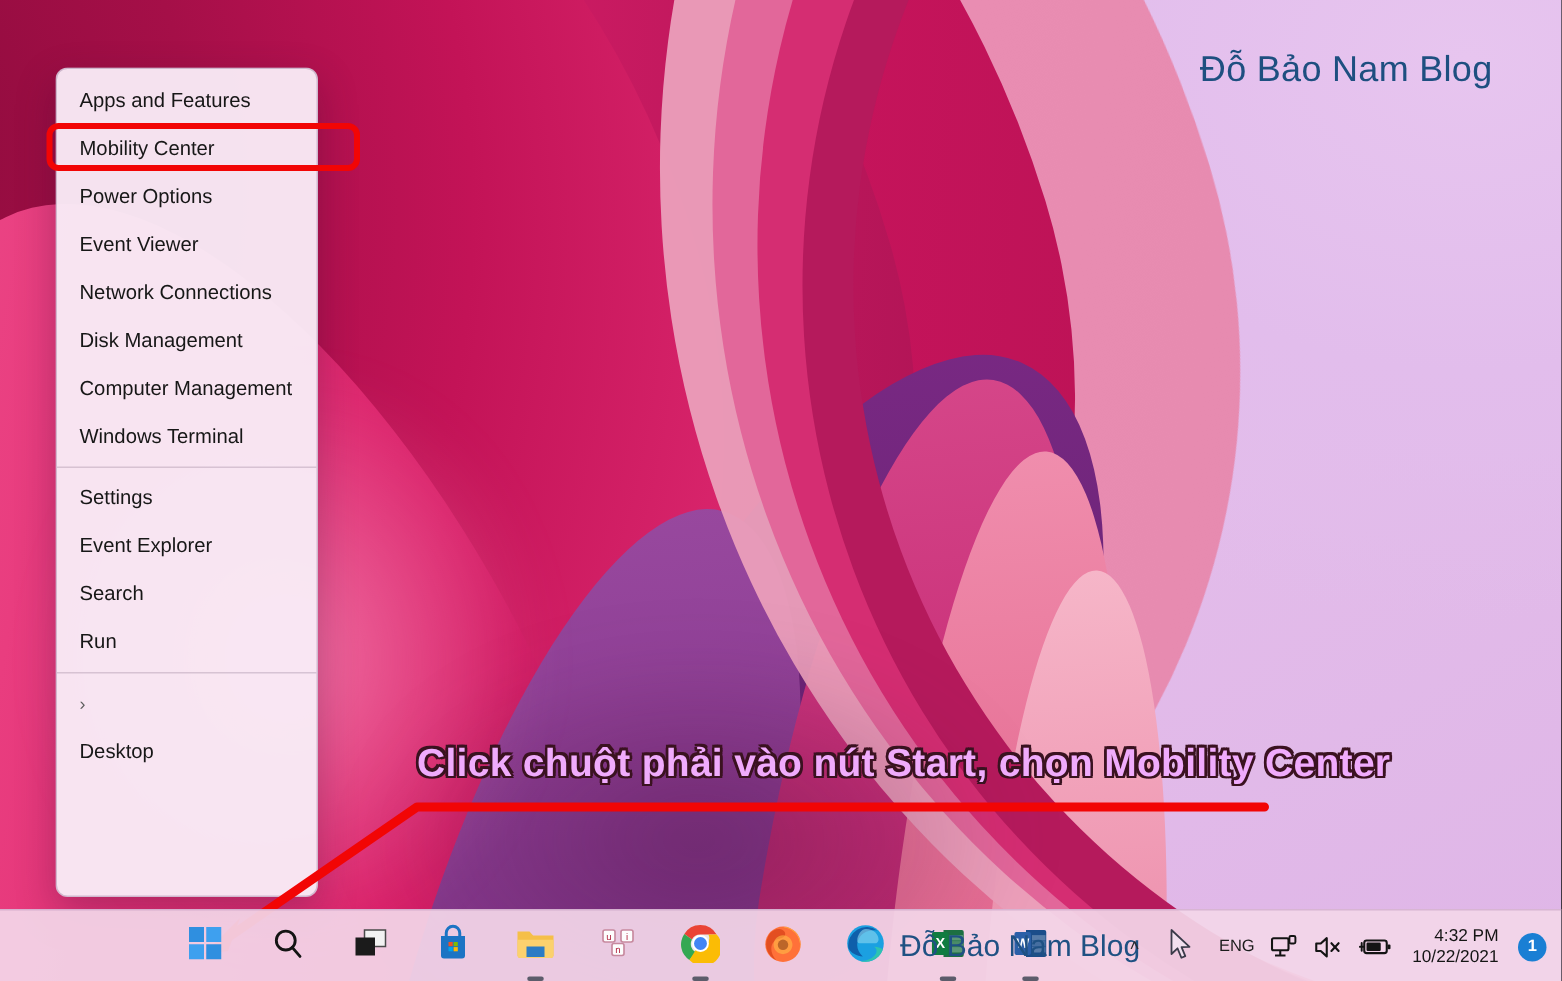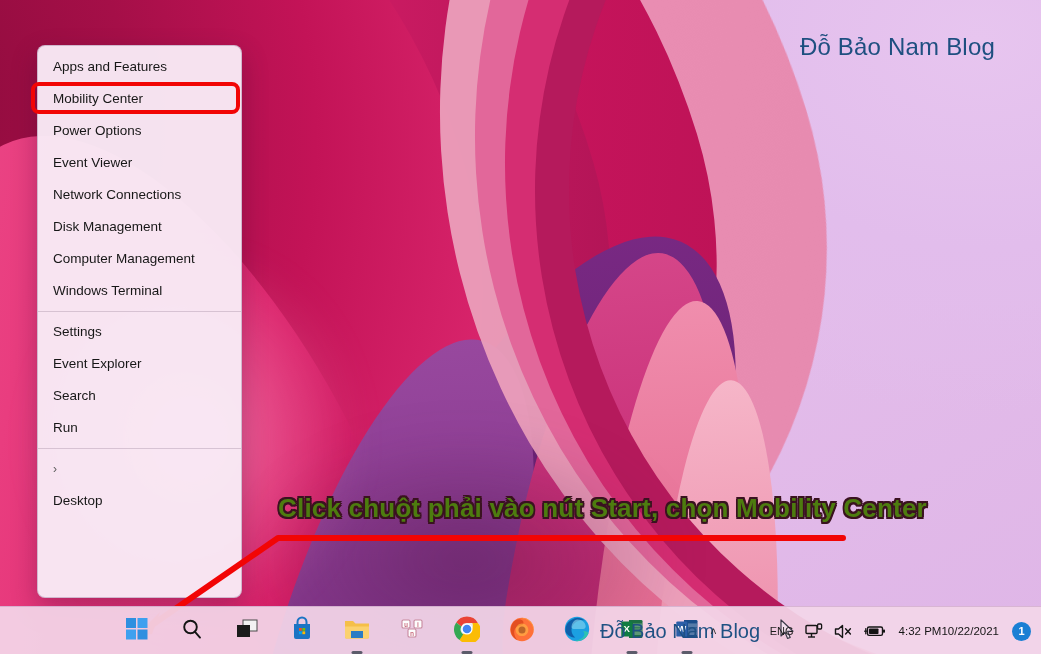--- a/index.html
+++ b/index.html
@@ -134,21 +134,21 @@
 
   
   #wm-top {
     position:absolute; right:46px; top:33px;
     font-size:24px; color:#1e4f80; letter-spacing:.2px;
     white-space:nowrap;
   }
 
   
   #ctx-menu {
-    position:absolute; left:37px; top:45px; width:205px; height:553px;
+    position:absolute; left:37px; top:45px; width:175px; height:553px;
     background:rgba(249,236,247,0.955);
     border:1px solid rgba(160,130,165,.45);
     border-radius:8px;
     box-shadow:0 10px 26px rgba(60,10,50,.30);
     padding:5px 0;
     overflow:hidden;
     text-align:center;
   }
   .mi {
     height:32px; line-height:32px;
@@ -171,21 +171,21 @@
     width:209px; height:32px;
     border:4px solid #f20505;
     border-radius:8px;
     pointer-events:none;
   }
 
   
   #anno {
     position:absolute; left:278px; top:493px;
     font-size:26px; font-weight:bold;
-    color:#4d7c0f; white-space:nowrap;
+    color:#f0abfc; white-space:nowrap;
     text-shadow:
       -1.6px -1.6px 0 #3a1220,  1.6px -1.6px 0 #3a1220,
       -1.6px  1.6px 0 #3a1220,  1.6px  1.6px 0 #3a1220,
        0px   -1.8px 0 #3a1220,  0px    1.8px 0 #3a1220,
       -1.8px  0px   0 #3a1220,  1.8px  0px   0 #3a1220;
     letter-spacing:.2px;
   }
 
   
   #pointer-svg {
@@ -220,21 +220,21 @@
   }
   #tb-cursor { position:absolute; left:780px; top:12px; }
 
   #tray {
     position:absolute; right:10px; top:0; height:48px;
     display:flex; align-items:center; gap:11px;
     font-size:12px; color:#1c1c1c;
   }
   .tray-ico { display:flex; align-items:center; justify-content:center; cursor:default; }
   #tray-clock {
-    display:flex; flex-direction:row; align-items:flex-end;
+    display:flex; flex-direction:column; align-items:flex-end;
     line-height:14px; font-size:11.5px; color:#151515;
     cursor:default; padding:0 2px;
   }
   #tray-badge {
     width:19px; height:19px; border-radius:50%;
     background:#1a7fd4; color:#fff;
     font-size:11px; font-weight:bold;
     display:flex; align-items:center; justify-content:center;
     cursor:default;
   }

